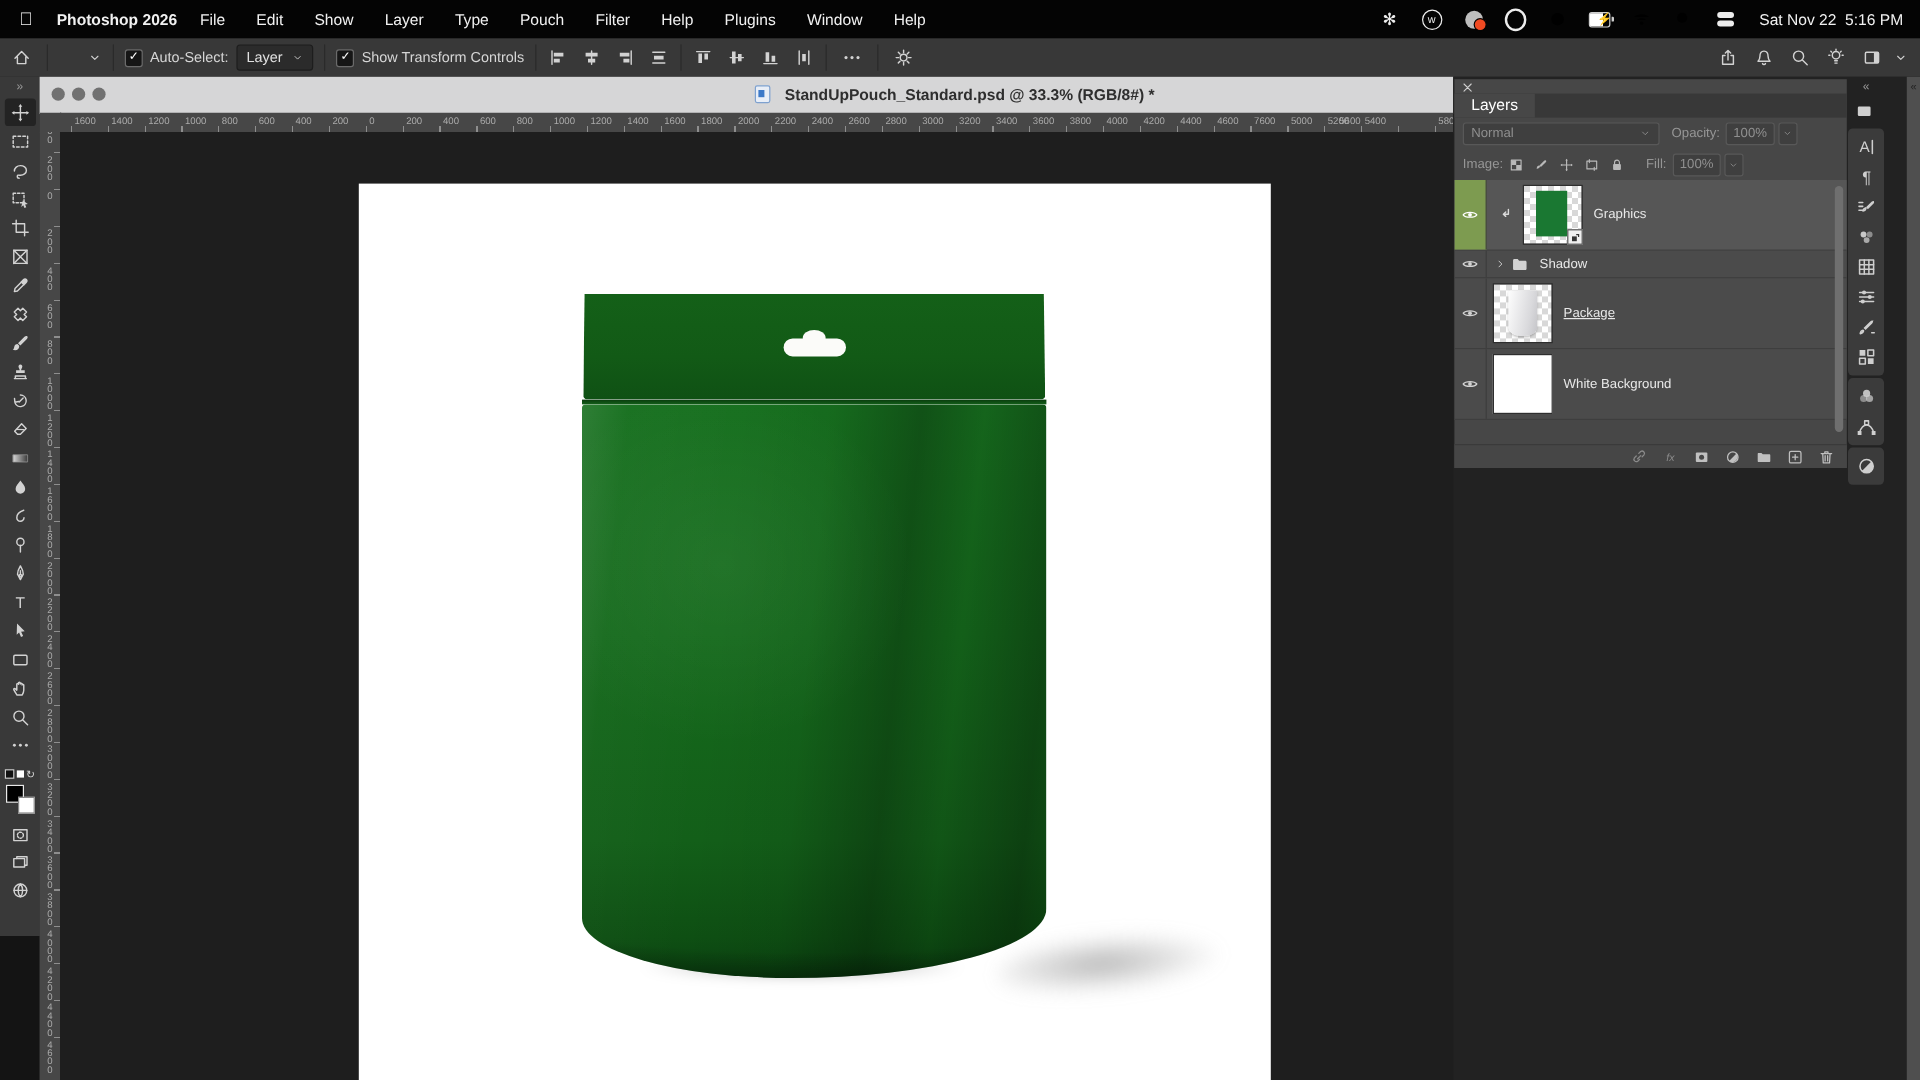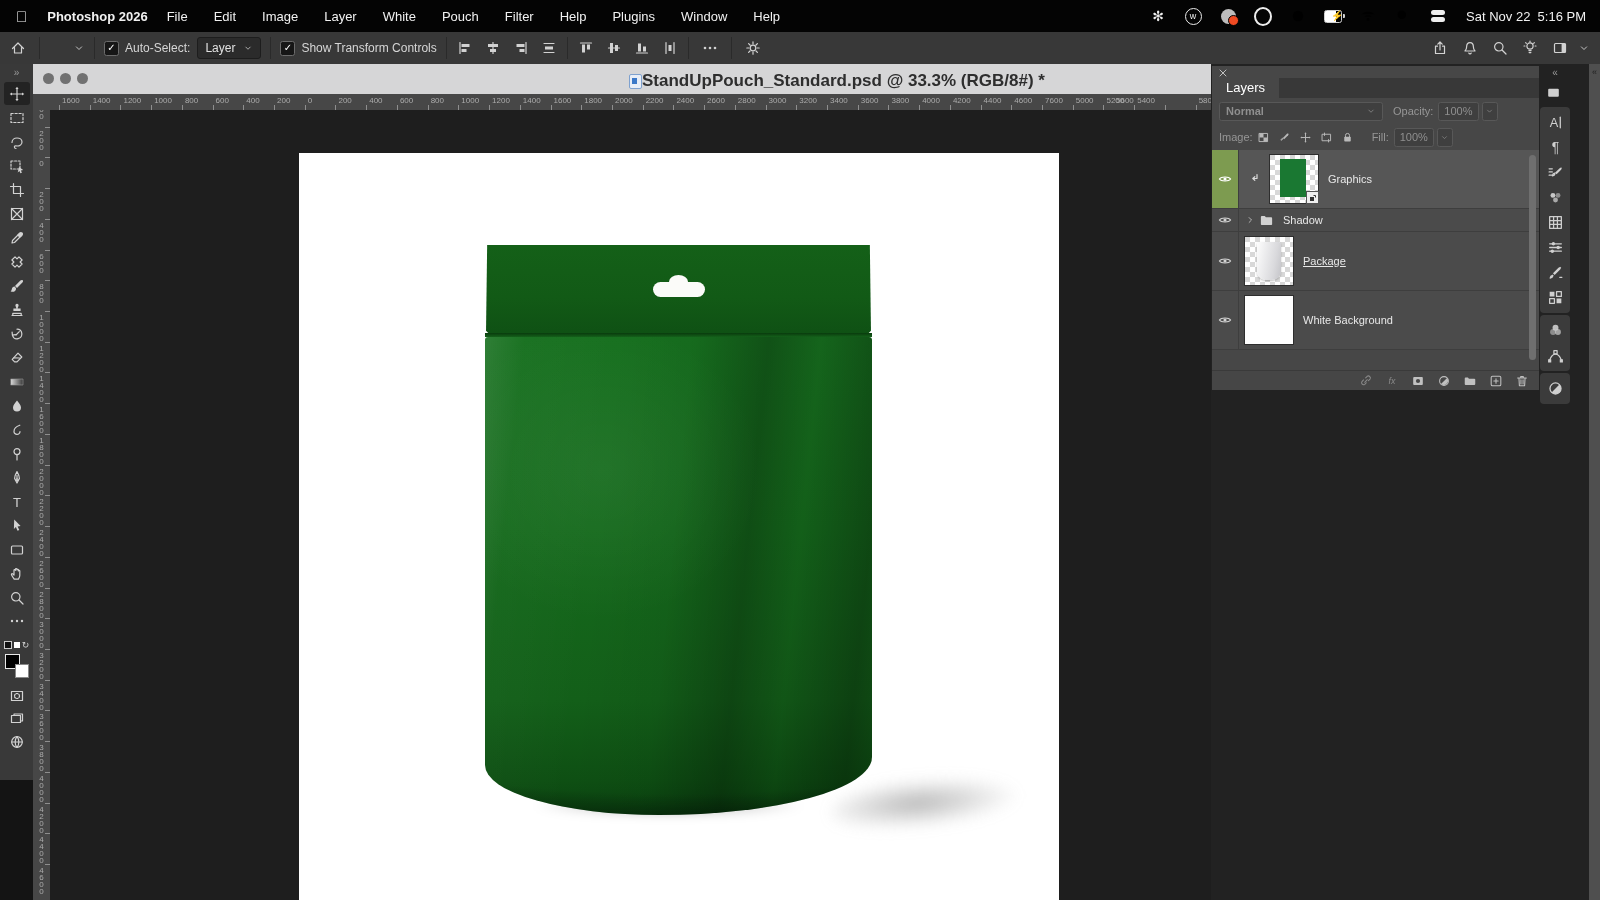--- a/index.html
+++ b/index.html
@@ -44,21 +44,21 @@
   #fgbg{position:relative;width:24px;height:24px;margin-top:4px;}
   #fgbg .fg{position:absolute;left:0;top:0;width:13px;height:13px;background:#000;border:1.5px solid #e8e8e8;}
   #fgbg .bg{position:absolute;right:0;bottom:0;width:12px;height:12px;background:#fff;border:1px solid #888;}
   #swapmini{display:flex;gap:2px;align-items:center;margin-top:8px;}
   #swapmini i{display:block;width:6px;height:6px;}
   #toolbar-below{position:absolute;left:0;top:780px;width:33px;height:120px;background:#141414;}
 
   
   #titlebar{position:absolute;left:33px;top:64px;width:1178px;height:30px;background:#d6d6d7;border-bottom:1px solid #b0b0b0;}
   .tl{position:absolute;top:9px;width:11px;height:11px;border-radius:50%;background:#717171;}
-  #doc-title{position:absolute;left:596px;top:7px;display:flex;align-items:center;gap:0;color:#2e2e2e;font-size:17px;font-weight:bold;}
+  #doc-title{position:absolute;left:596px;top:7px;display:flex;align-items:center;gap:12px;color:#2e2e2e;font-size:13px;font-weight:bold;}
   #psd-ic{width:11px;height:13px;background:#e8eef7;border:1px solid #7ea1cf;border-radius:2px;position:relative;}
   #psd-ic::after{content:"";position:absolute;left:2px;top:3px;width:5px;height:6px;background:#3c79c8;}
 
   
   #corner{position:absolute;left:33px;top:94px;width:17px;height:16px;background:#474747;border-right:1px solid #333;border-bottom:1px solid #333;}
   #hruler{position:absolute;left:50px;top:94px;width:1161px;height:16px;background:#474747;border-bottom:1px solid #333;overflow:hidden;font-size:8px;color:#ababab;}
   #hruler::after{content:"";position:absolute;left:9px;bottom:0;width:100%;height:5px;
     background:repeating-linear-gradient(90deg,rgba(200,200,200,.55) 0 1px,transparent 1px 30.72px);}
   #hruler span{position:absolute;top:2px;}
   #vruler{position:absolute;left:33px;top:110px;width:17px;height:790px;background:#474747;border-right:1px solid #333;overflow:hidden;font-size:8px;color:#ababab;}
@@ -138,23 +138,23 @@
 <body>
 
 <div id="app">
 
   <div id="menubar">
     <span class="apple"></span>
     <span class="appname">Photoshop 2026</span>
     <div id="menu-items">
         <span>File</span>
         <span>Edit</span>
-        <span>Image</span>
+        <span>Show</span>
         <span>Layer</span>
-        <span>White</span>
+        <span>Type</span>
         <span>Pouch</span>
         <span>Filter</span>
         <span>Help</span>
         <span>Plugins</span>
         <span>Window</span>
         <span>Help</span>
       </div>
     <div id="menu-right">
       <span id="status-icons" style="display:flex;gap:17px;align-items:center;">
           <span class="status-ic">
@@ -608,21 +608,21 @@
   <div id="layers-panel">
     <span id="lp-close" class="ic">
         <svg viewBox="0 0 16 16" width="16" height="16">
           <path d="M4 4l8 8M12 4l-8 8"></path>
         </svg>
       </span>
     <div id="lp-tabs">
       <span id="lp-tab">Layers</span>
     </div>
     <div id="lp-blend">
-      <span class="lp-field" style="margin-left:7px;width:150px;height:17px;padding:0 6px;justify-content:space-between;font-weight:bold;">
+      <span class="lp-field" style="margin-left:7px;width:150px;height:17px;padding:0 6px;justify-content:space-between;">
         <span>Normal</span>
         <span class="ic" style="width:10px;color:#8f8f8f;">
             <svg viewBox="0 0 16 16" width="16" height="16">
               <path d="M4.5 6.5 8 10l3.5-3.5"></path>
             </svg>
           </span>
       </span>
       <span style="margin-left:10px;">Opacity:</span>
       <span class="lp-field" style="margin-left:5px;height:17px;padding:0 5px;">
           <span>100%</span>

